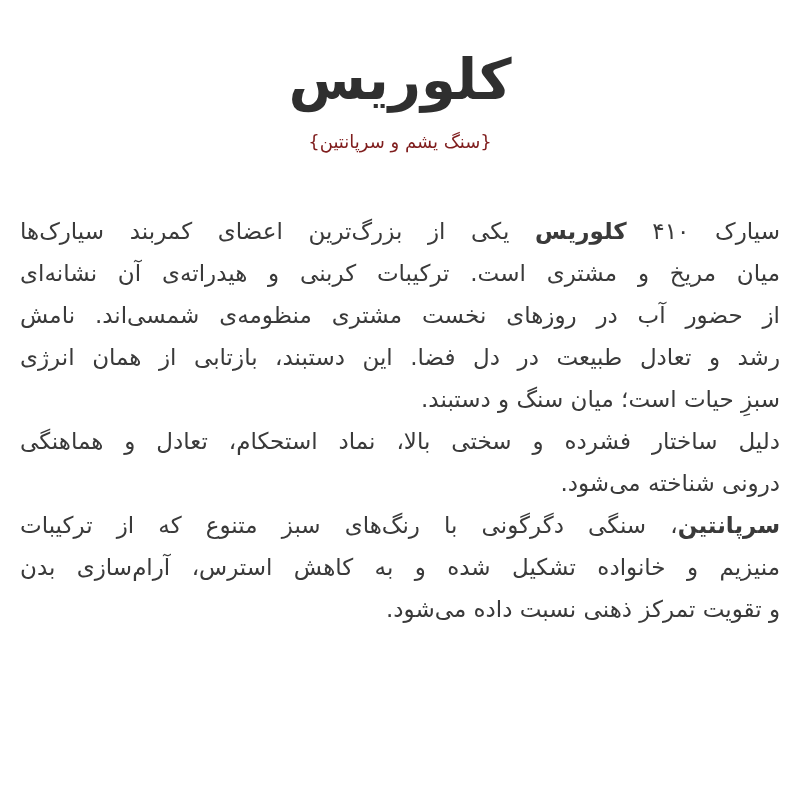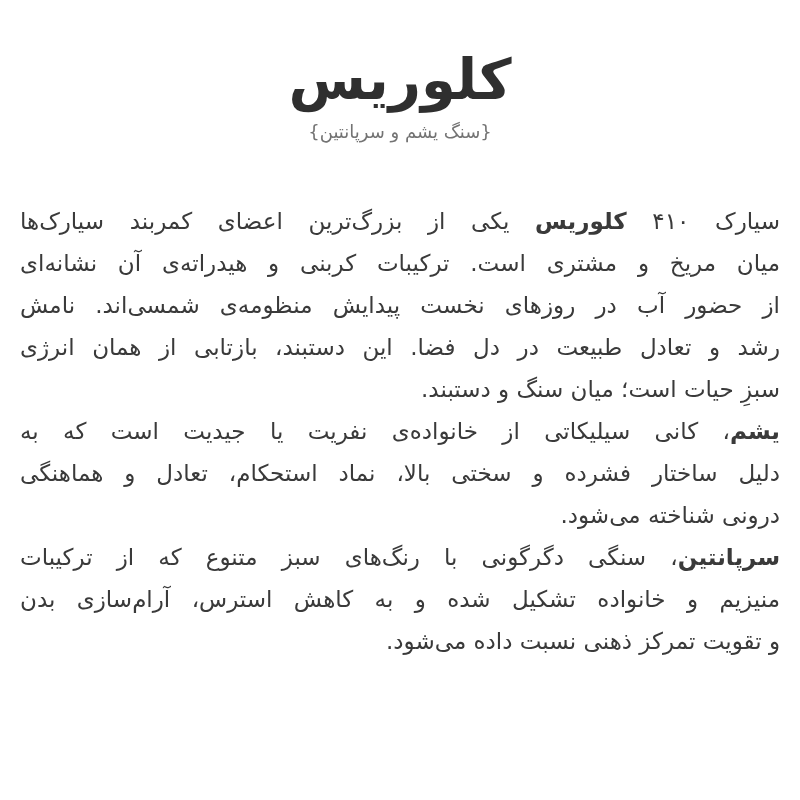--- a/index.html
+++ b/index.html
@@ -19,26 +19,26 @@
     margin: 0;
     padding-top: 48px;
     text-align: center;
     direction: rtl;
     font-size: 56px;
     line-height: 64px;
     font-weight: 700;
     color: #2f2f2f;
   }
   .subtitle {
-    margin-top: 8px;
+    margin-top: 18px;
     text-align: center;
     direction: rtl;
     font-size: 18px;
     line-height: 24px;
-    color: #737373;
+    color: #7f1d1d;
   }
   .body-text {
     direction: rtl;
     margin: 56px 20px 0 20px;
     color: #3a3a3a;
     font-size: 23px;
   }
   .body-text .line {
     line-height: 42px;
     text-align: justify;
@@ -66,24 +66,23 @@
 <body>
 
 <div class="page">
   <h1 class="title">کلوریس</h1>
 
   <div class="subtitle">{سنگ یشم و سرپانتین}</div>
 
   <div class="body-text">
       <div class="line"><span class="">سیارک ۴۱۰ </span><span class="bold">کلوریس</span><span class=""> یکی از بزرگ‌ترین اعضای کمربند سیارک‌ها</span></div>
       <div class="line"><span class="">میان مریخ و مشتری است. ترکیبات کربنی و هیدراته‌ی آن نشانه‌ای</span></div>
-      <div class="line"><span class="">از حضور آب در روزهای نخست پیدایش منظومه‌ی شمسی‌اند. نامش</span></div>
+      <div class="line"><span class="">از حضور آب در روزهای نخست مشتری منظومه‌ی شمسی‌اند. نامش</span></div>
       <div class="line"><span class="">رشد و تعادل طبیعت در دل فضا. این دستبند، بازتابی از همان انرژی</span></div>
       <div class="line last"><span class="">سبزِ حیات است؛ میان سنگ و دستبند.</span></div>
-      <div class="line"><span class="bold">یشم</span><span class="">، کانی سیلیکاتی از خانواده‌ی نفریت یا جیدیت است که به</span></div>
       <div class="line"><span class="">دلیل ساختار فشرده و سختی بالا، نماد استحکام، تعادل و هماهنگی</span></div>
       <div class="line last"><span class="">درونی شناخته می‌شود.</span></div>
       <div class="line"><span class="bold">سرپانتین</span><span class="">، سنگی دگرگونی با رنگ‌های سبز متنوع که از ترکیبات</span></div>
       <div class="line"><span class="">منیزیم و خانواده تشکیل شده و به کاهش استرس، آرام‌سازی بدن</span></div>
       <div class="line last"><span class="">و تقویت تمرکز ذهنی نسبت داده می‌شود.</span></div>
     </div>
 
   <div class="footer">MINDUPMARKET.COM</div>
 </div>
 

